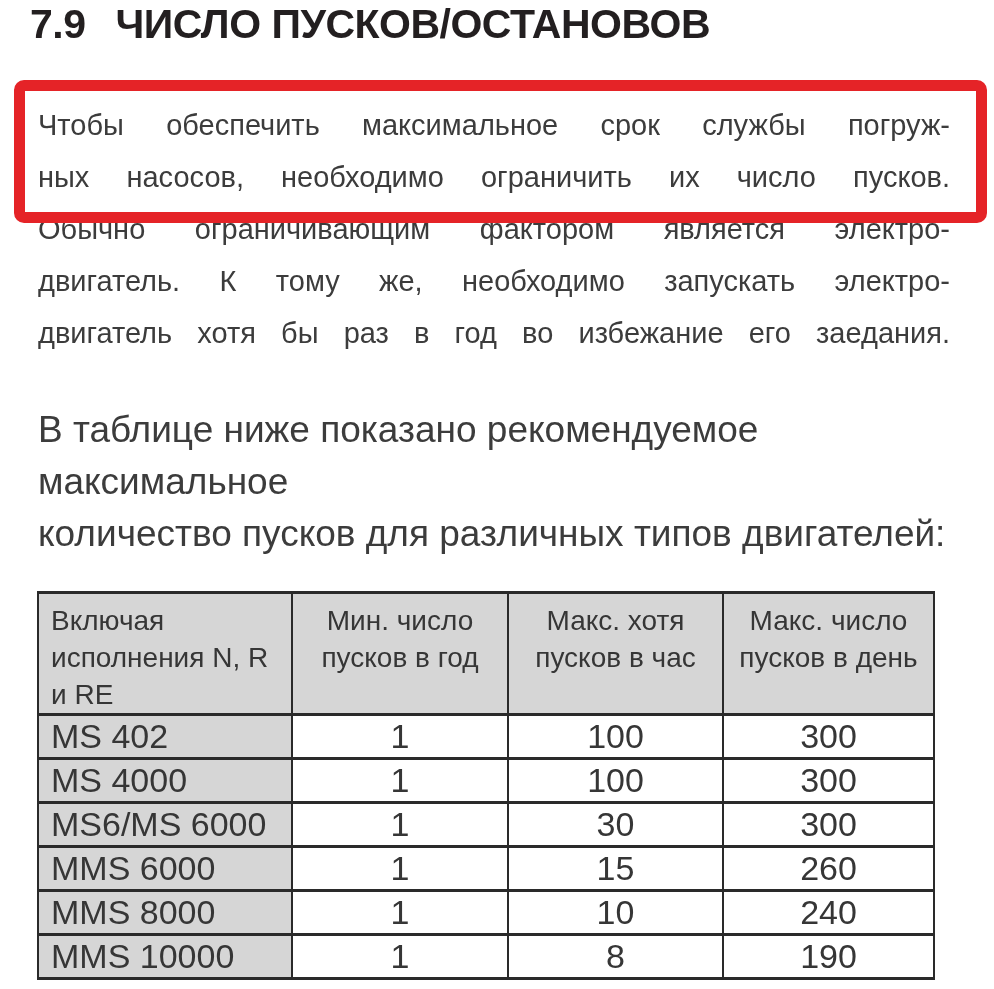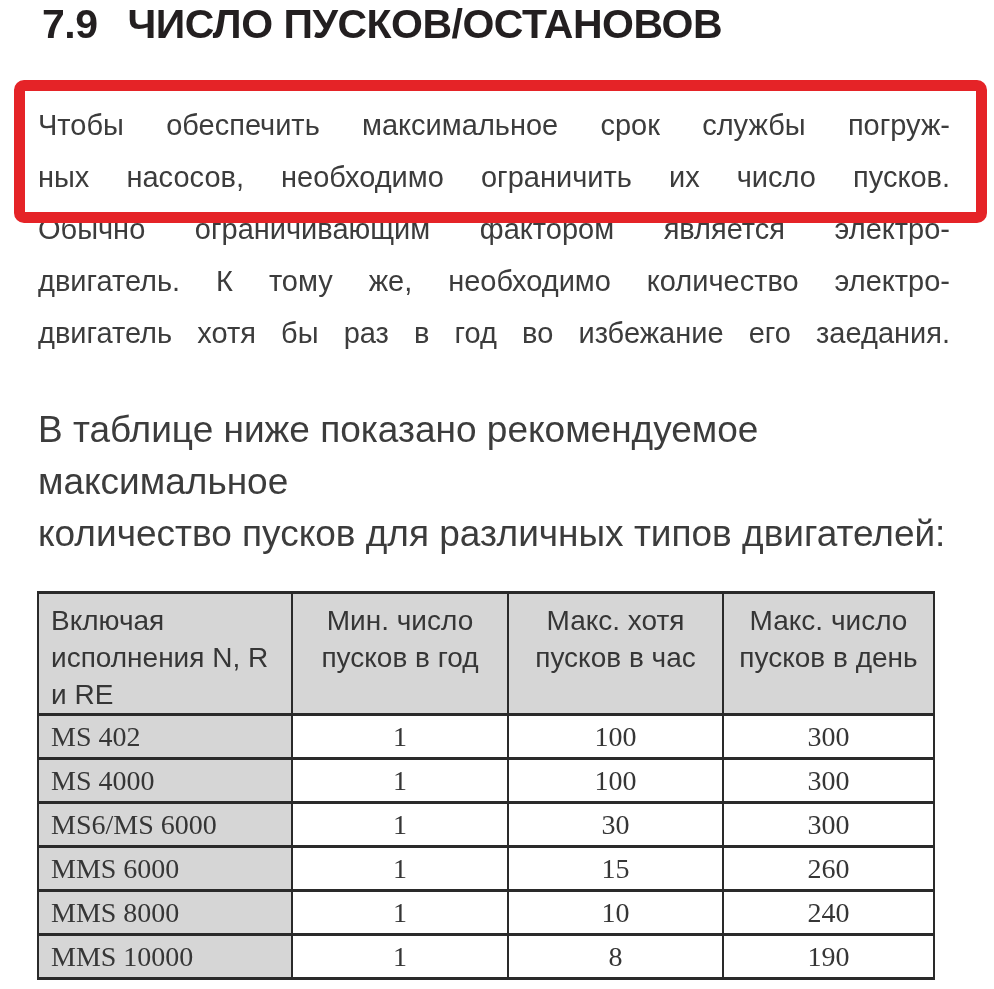--- a/index.html
+++ b/index.html
@@ -5,21 +5,21 @@
   html,body { margin:0; padding:0; background:#ffffff; }
   .page {
     position:relative;
     width:994px; height:989px;
     background:#ffffff;
     font-family:"Liberation Sans", sans-serif;
     overflow:hidden;
   }
   .heading {
     display:flex; gap:30px;
-    margin:2px 0 0 42px;
+    margin:2px 0 0 30px;
     font-weight:bold;
     font-size:41px; line-height:44px;
     letter-spacing:-0.5px;
     color:#231f20;
   }
   .intro {
     margin:53px 0 0 38px;
     width:912px;
     font-size:29px; line-height:52px;
     color:#3c3c3c;
@@ -51,24 +51,23 @@
     text-align:center;
     padding:8px 10px 0 10px;
     font-size:28px; line-height:37px;
   }
   table.starts th.model-header {
     text-align:left;
     padding-left:12px;
   }
   table.starts td {
     height:44px;
-    font-size:28px;
+    font-size:34px;
     text-align:center;
     vertical-align:middle;
-    font-family:Liberation Serif, serif;
   }
   table.starts td.model-cell {
     background:#d6d6d6;
     text-align:left;
     padding-left:12px;
   }
   .highlight-box {
     position:absolute;
     left:14px; top:80px;
     width:973px; height:143px;
@@ -86,21 +85,21 @@
 
   <div class="heading">
     <span>7.9</span>
     <span>ЧИСЛО ПУСКОВ/ОСТАНОВОВ</span>
   </div>
 
   <div class="intro">
     <div class="line">Чтобы обеспечить максимальное срок службы погруж-</div>
     <div class="line">ных насосов, необходимо ограничить их число пусков.</div>
     <div class="line">Обычно ограничивающим фактором является электро-</div>
-    <div class="line">двигатель. К тому же, необходимо количество электро-</div>
+    <div class="line">двигатель. К тому же, необходимо запускать электро-</div>
     <div class="line">двигатель хотя бы раз в год во избежание его заедания.</div>
   </div>
 
   <div class="table-intro">
     <div>В таблице ниже показано рекомендуемое максимальное</div>
     <div>количество пусков для различных типов двигателей:</div>
   </div>
 
   <table class="starts">
     <colgroup>

